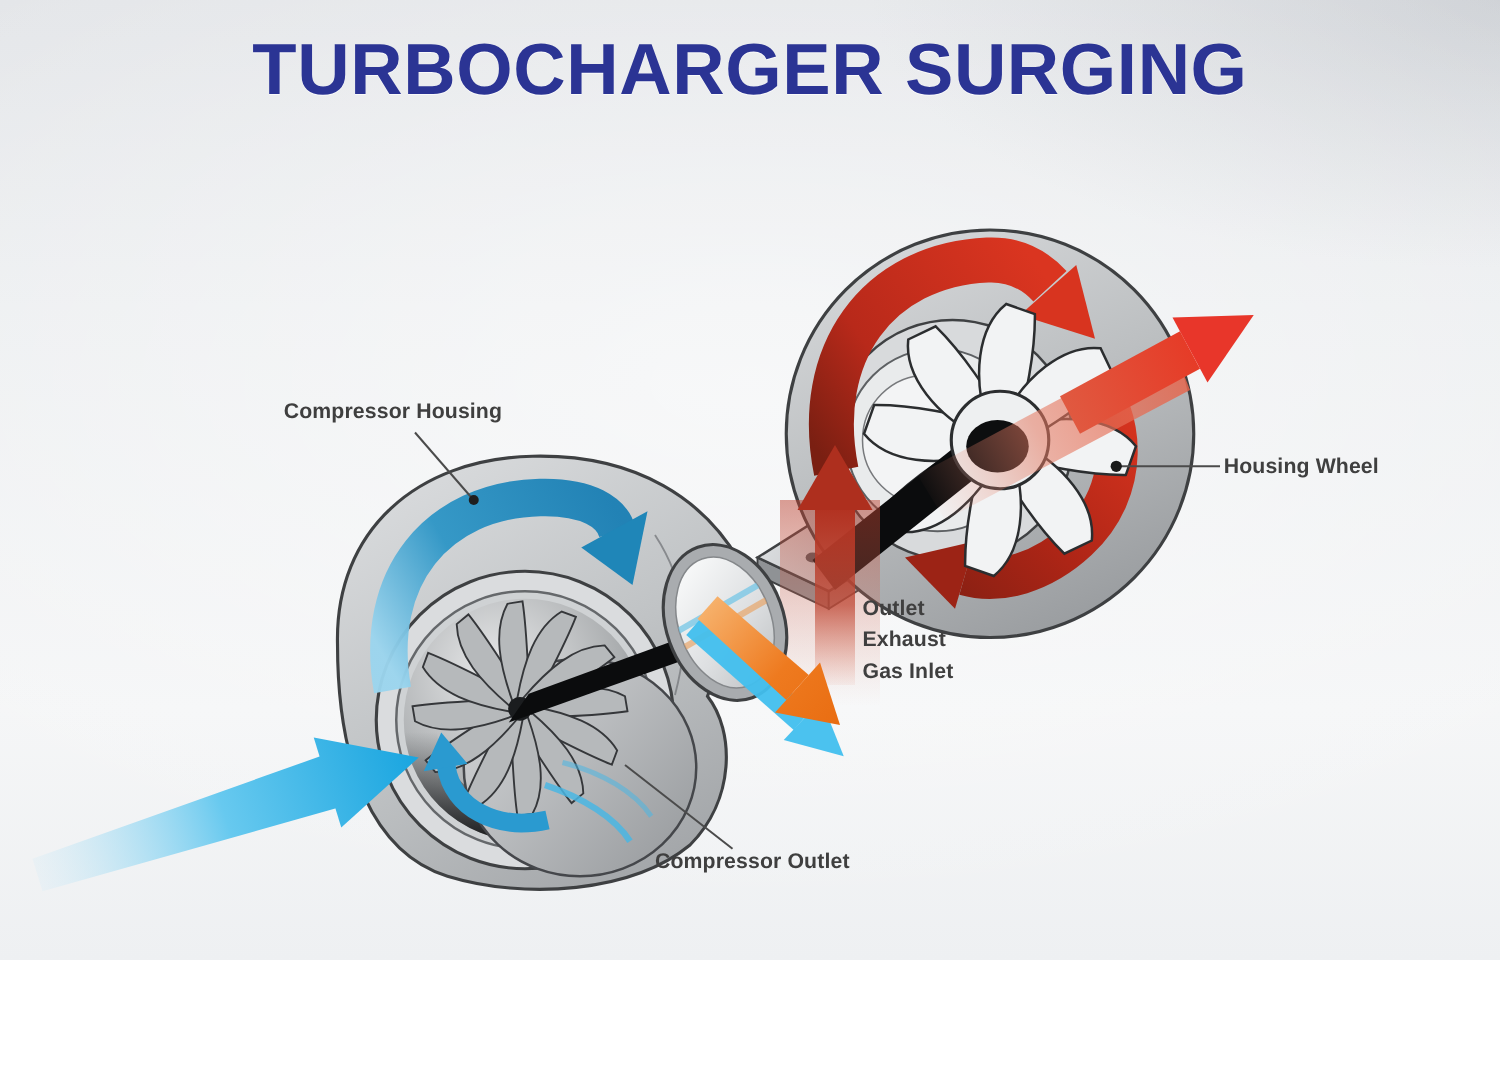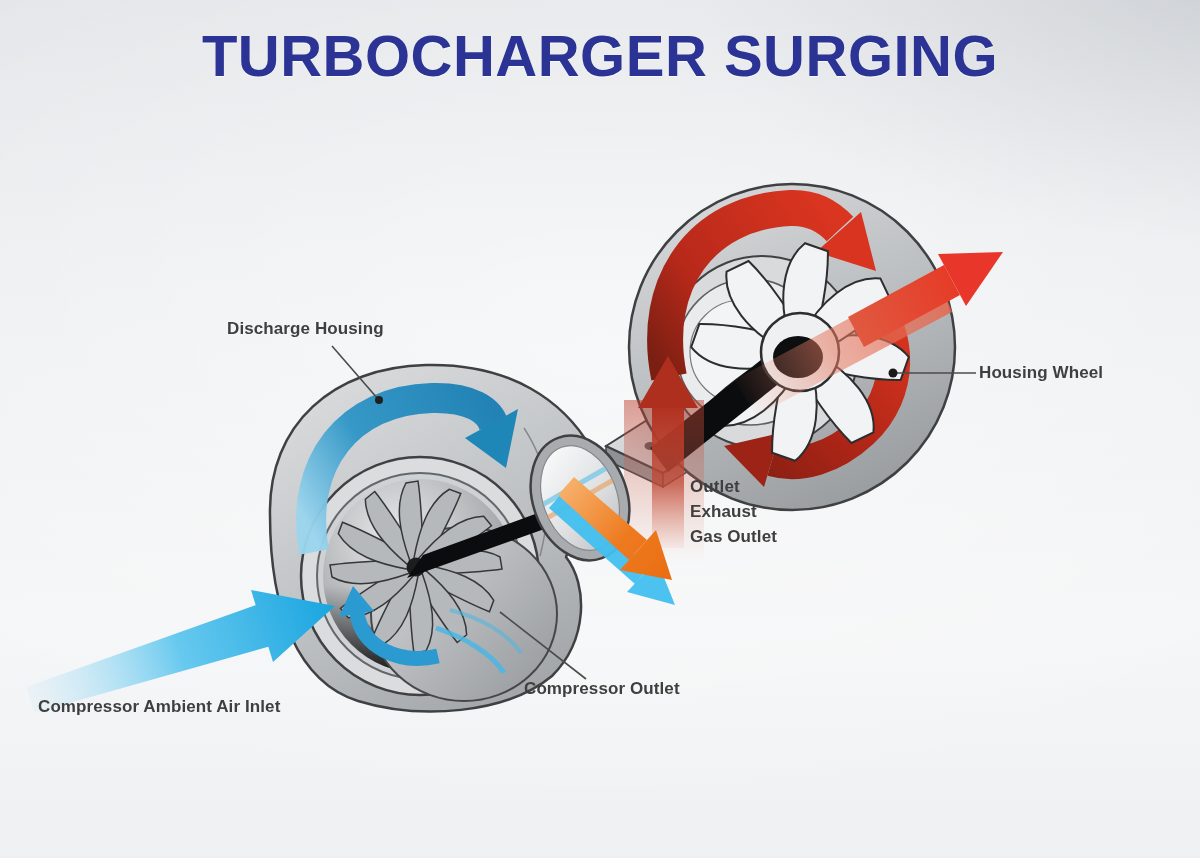--- a/index.html
+++ b/index.html
@@ -1,17 +1,17 @@
 <!DOCTYPE html>
 <html><head>
 <meta charset="utf-8">
 <style>
   html,body{margin:0;padding:0;}
   .stage{
-    position:relative;width:1200px;height:858px;overflow:hidden;
+    position:relative;width:1200px;height:768px;overflow:hidden;
     font-family:"Liberation Sans",sans-serif;
     background:
       radial-gradient(120% 90% at 50% 40%, rgba(255,255,255,.55), rgba(255,255,255,0) 62%),
       radial-gradient(60% 40% at 100% 0%, rgba(170,175,182,.35), rgba(170,175,182,0) 70%),
       linear-gradient(180deg,#e4e6e9 0%,#eceef0 32%,#f5f6f7 74%,#eef0f2 100%);
   }
   .title{
     position:absolute;top:22px;left:0;width:100%;text-align:center;
     font-size:58px;font-weight:700;letter-spacing:.5px;color:#2b3494;
     text-shadow:0 1px 0 rgba(255,255,255,.7);
@@ -231,29 +231,28 @@
 
     <g stroke="#4b4b4b" stroke-width="1.6">
       <line x1="332" y1="346" x2="378" y2="399"></line>
       <line x1="893" y1="373" x2="976" y2="373"></line>
       <line x1="500" y1="612" x2="586" y2="679"></line>
     </g>
     <circle cx="379" cy="400" r="4" fill="#1f1f1f"></circle>
     <circle cx="893" cy="373" r="4.5" fill="#1a1a1a"></circle>
   </svg>
 
-  <div class="lbl" style="left:227px;top:317px">Discharge Housing</div>
+  <div class="lbl" style="left:227px;top:317px">Compressor Housing</div>
 
 
   <div class="lbl" style="left:979px;top:361px">Housing Wheel</div>
 
   <div class="lbl tight" style="left:690px;top:474px">
     <div>Outlet</div>
     <div>Exhaust</div>
-    <div>Gas Outlet</div>
+    <div>Gas Inlet</div>
   </div>
 
 
   <div class="lbl" style="left:524px;top:677px">Compressor Outlet</div>
 
-  <div class="lbl" style="left:38px;top:695px">Compressor Ambient Air Inlet</div>
 
 </div>
 
 </body></html>

